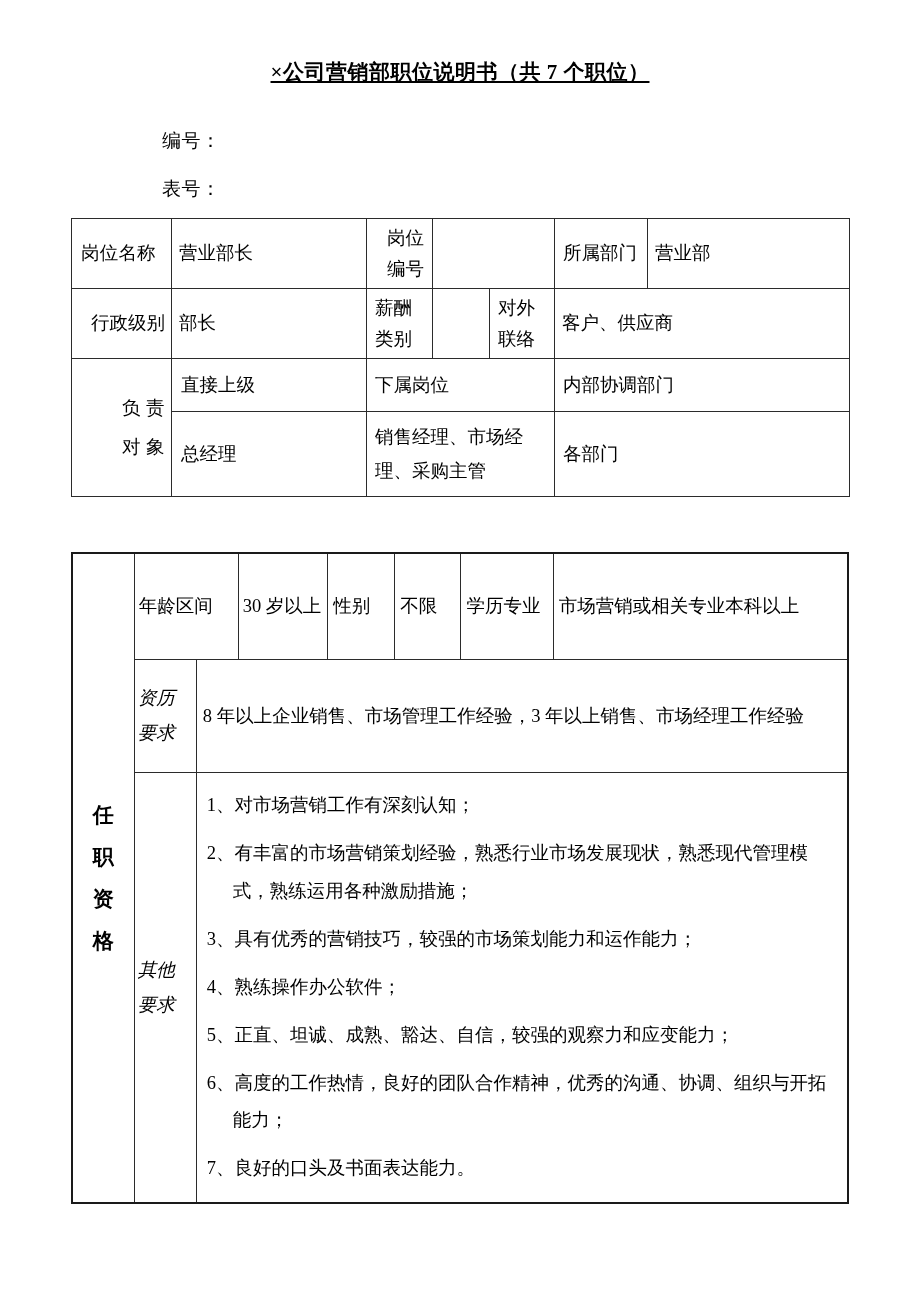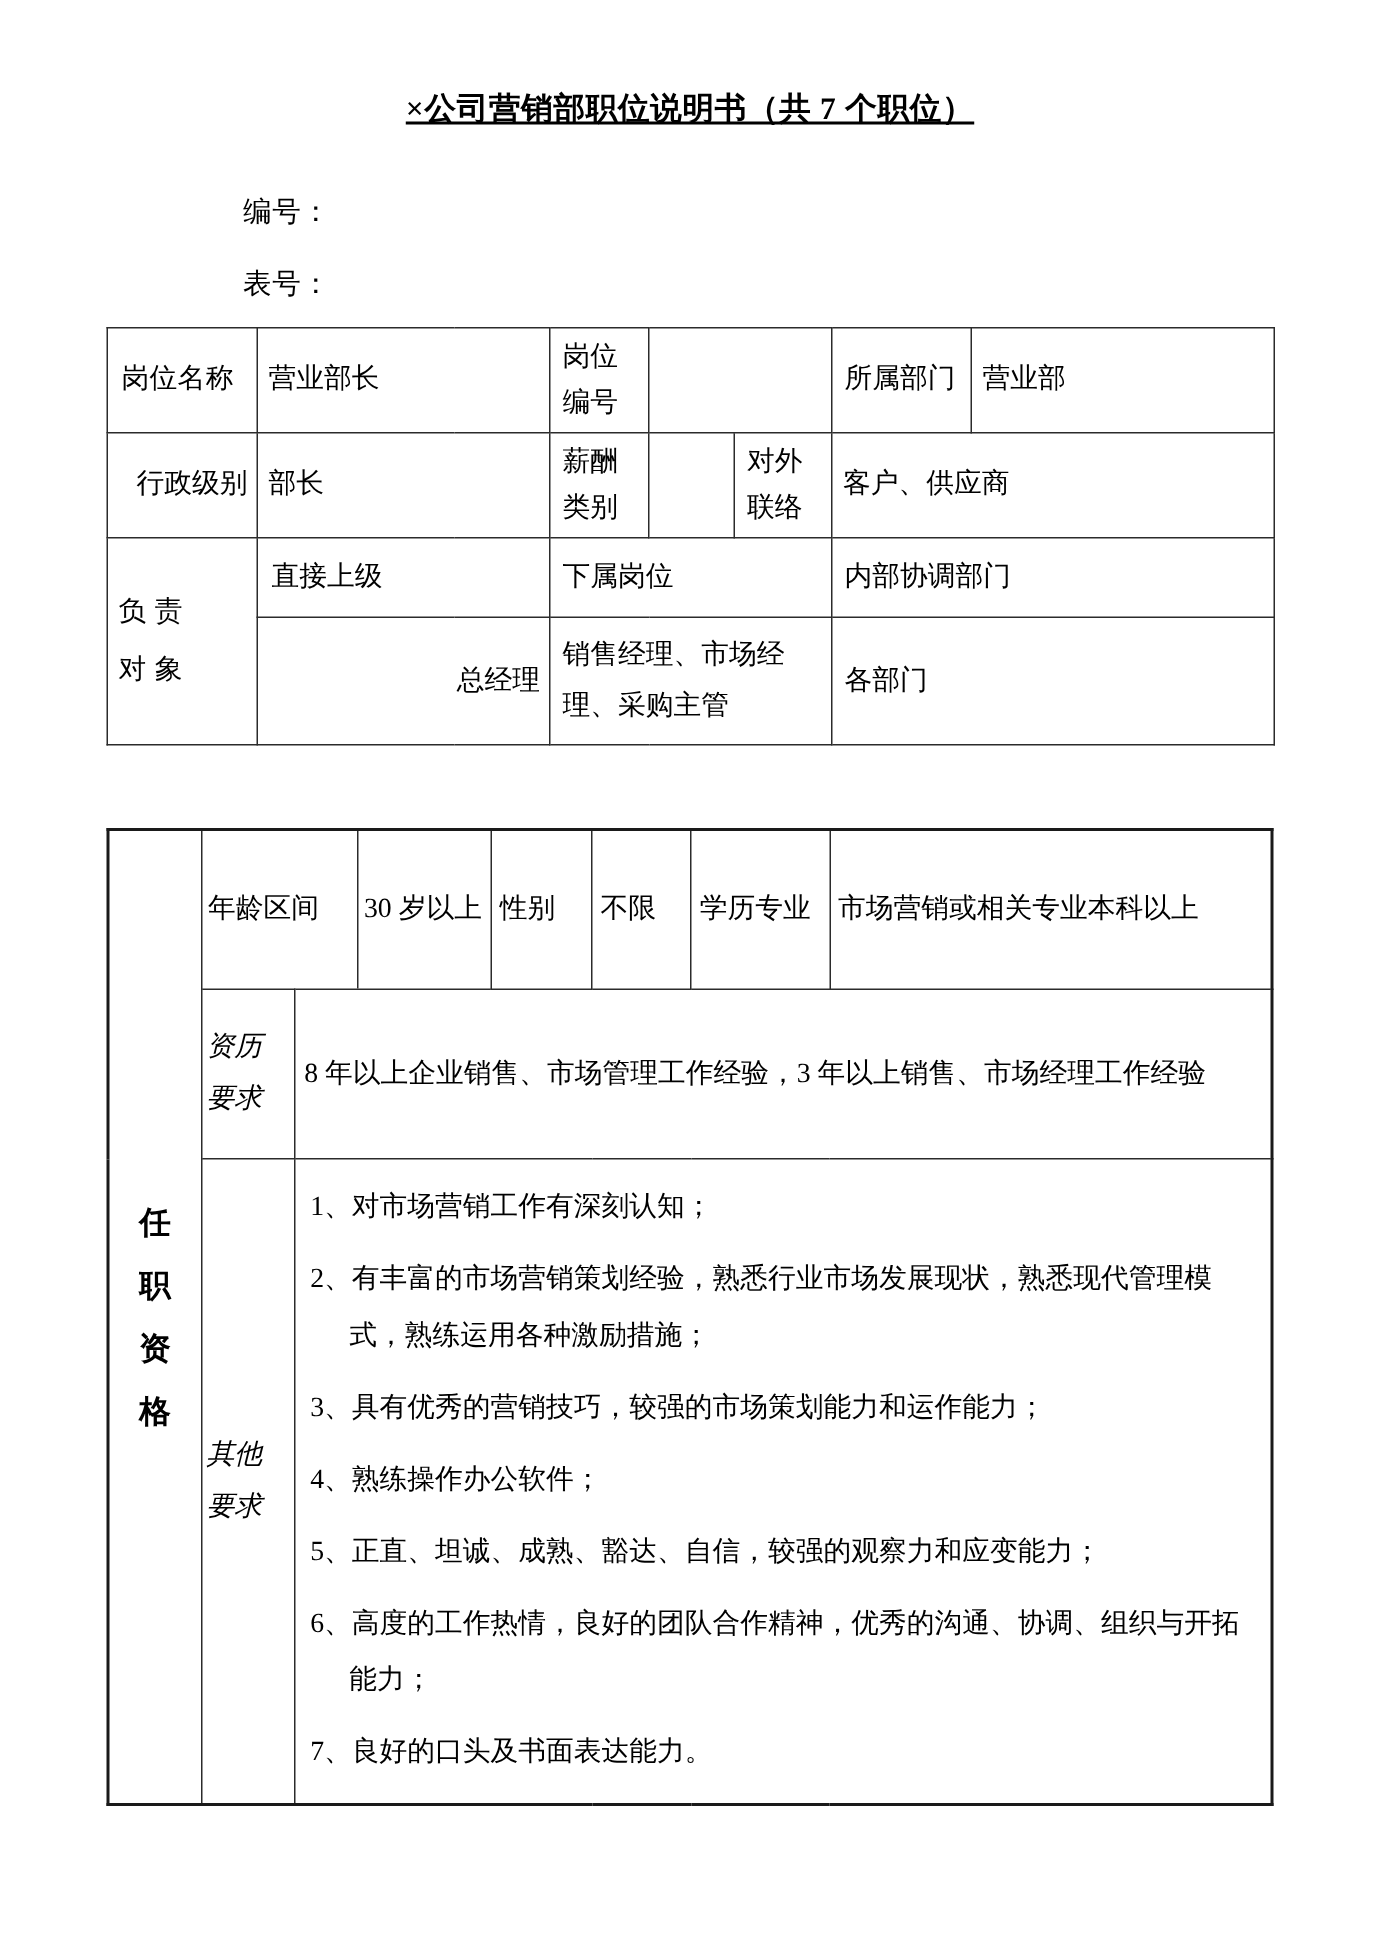--- a/index.html
+++ b/index.html
@@ -70,21 +70,21 @@
   .tbl-upper td { height: 44px; }
 
   .cell-2line { line-height: 1.75; }
 
   .label-wide {
     text-align: center;
     letter-spacing: 0.2px;
   }
 
   .resp-label {
-    text-align: left;
+    text-align: right;
     font-size: 18.5px;
     line-height: 2.1;
     letter-spacing: 0.5px;
   }
 
   
   .tbl-lower {
     position: absolute;
     left: 71px;
     top: 552px;
@@ -149,21 +149,21 @@
       <col style="width:57px">
       <col style="width:65px">
       <col style="width:93px">
       <col style="width:202px">
     </colgroup>
 
     <tbody>
         <tr>
       <td class="label-wide cell-2line" rowspan="1" style="text-align:left;padding-left:9px;">岗位名称</td>
       <td colspan="2">营业部长</td>
-      <td colspan="1" style="padding-left:8px;">岗位编号</td>
+      <td colspan="1" style="padding-left:20px;">岗位编号</td>
       <td colspan="2"></td>
       <td style="padding-left:8px;">所属部门</td>
       <td>营业部</td>
     </tr>
 
     <tr>
       <td style="text-align:right;padding-left:9px;">行政级别</td>
       <td colspan="2">部长</td>
       <td style="padding-left:8px;margin-top:38px;">薪酬类别</td>
       <td></td>
@@ -175,21 +175,21 @@
       <td class="resp-label" rowspan="2">
         <div>负 责</div>
         <div>对 象</div>
       </td>
       <td colspan="2" style="padding-left:9px;">直接上级</td>
       <td colspan="3" style="padding-left:8px;">下属岗位</td>
       <td colspan="2" style="padding-left:8px;">内部协调部门</td>
     </tr>
 
     <tr>
-      <td colspan="2" style="padding-left:9px;height:76px;text-align:right;">总经理</td>
+      <td colspan="2" style="padding-left:9px;height:76px;">总经理</td>
       <td colspan="3" style="padding-left:8px;height:76px;line-height:1.85;">销售经理、市场经理、采购主管</td>
       <td colspan="2" style="padding-left:8px;height:76px;">各部门</td>
     </tr>
   </tbody>
     </table>
 
   <table class="tbl-lower">
     <colgroup>
       <col style="width:62px">
       <col style="width:62px">

